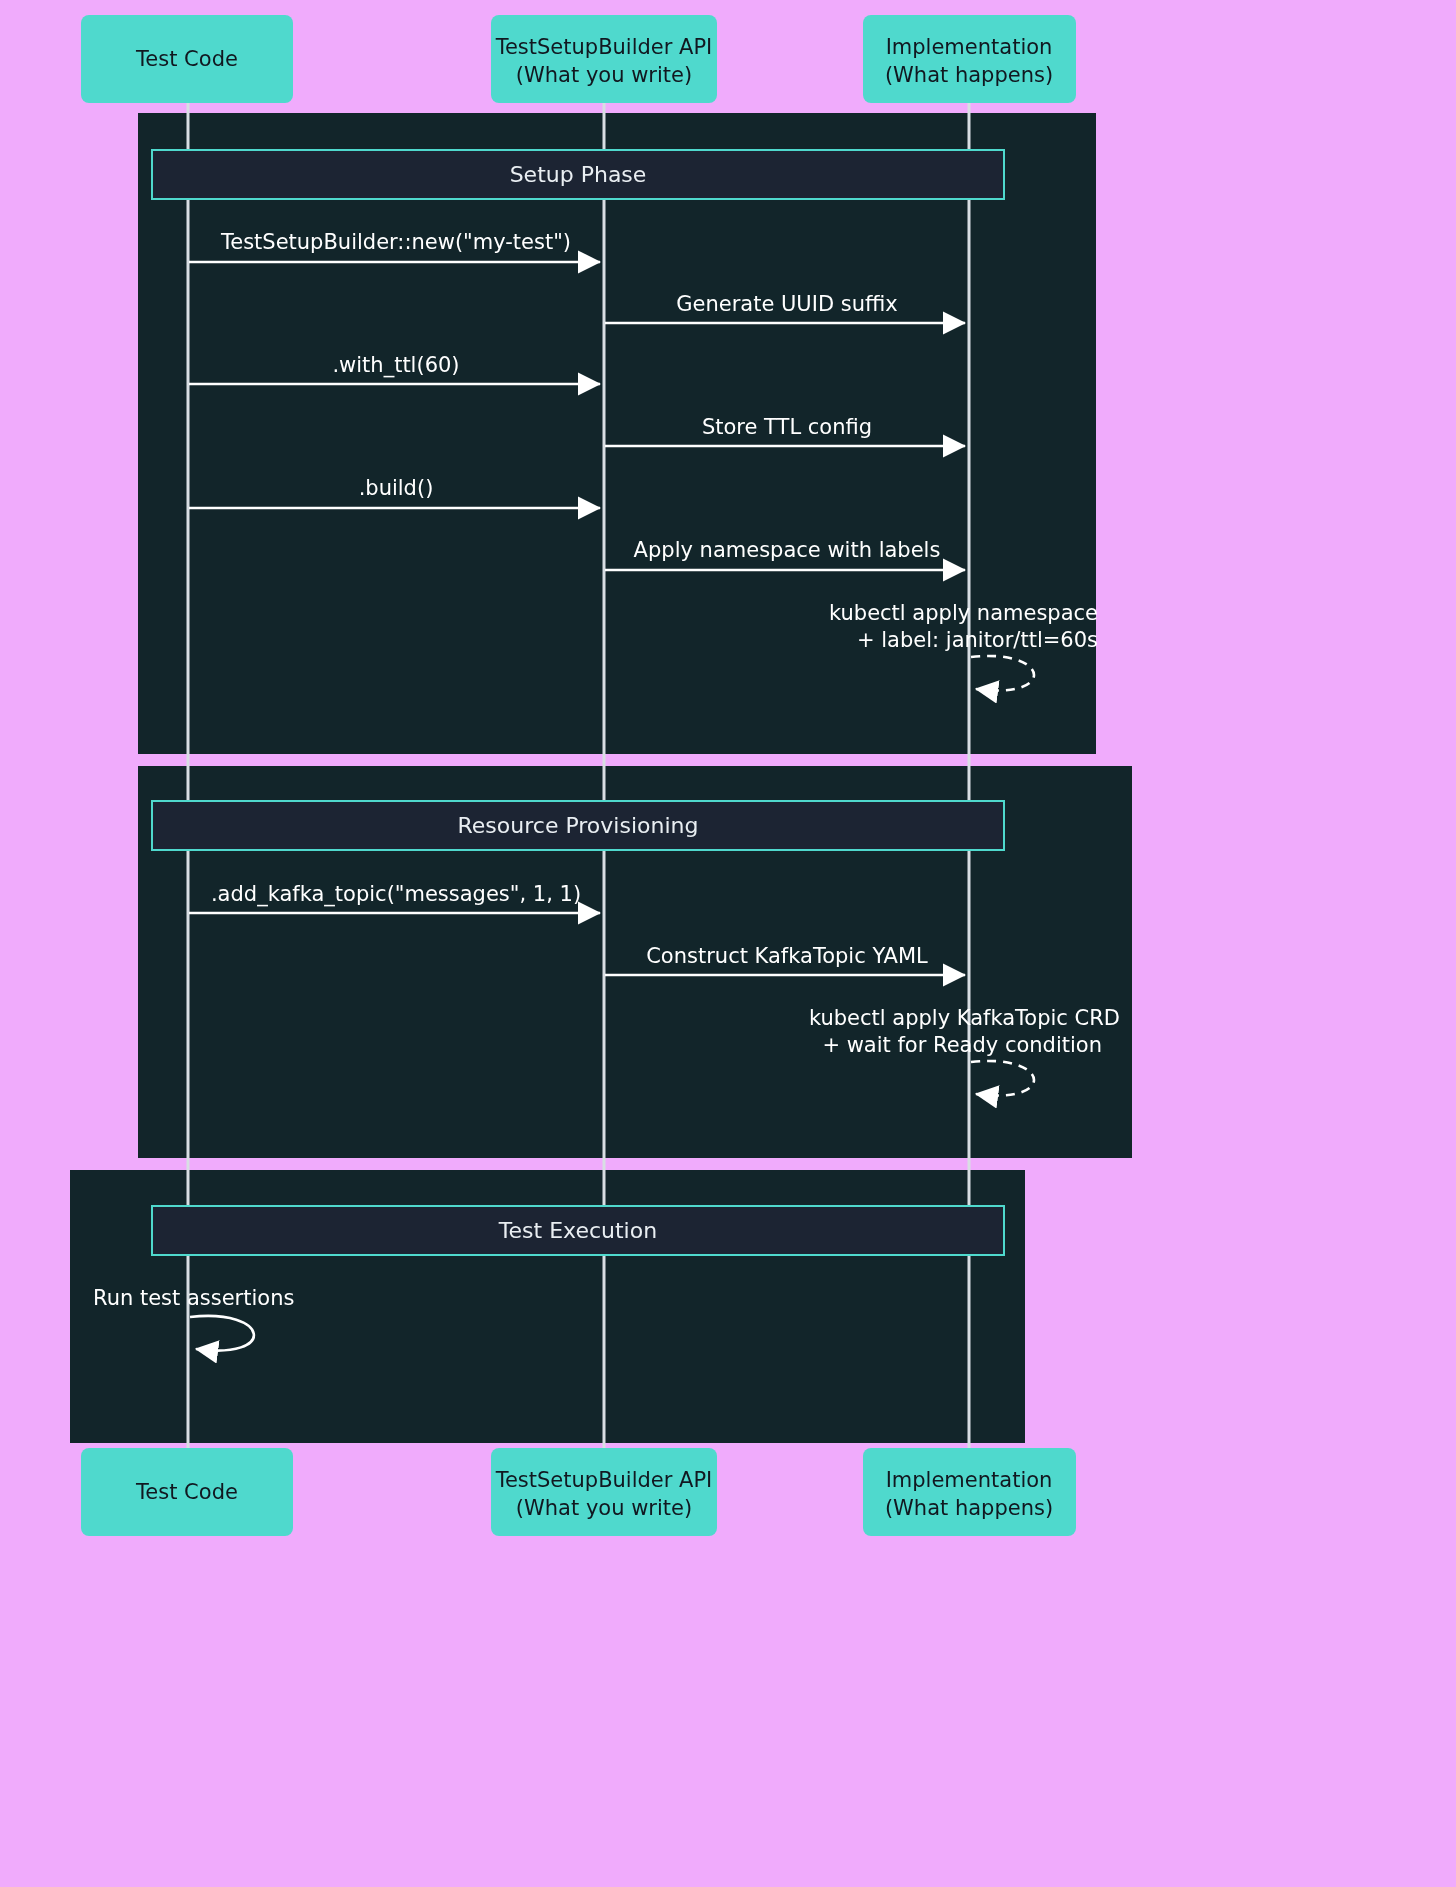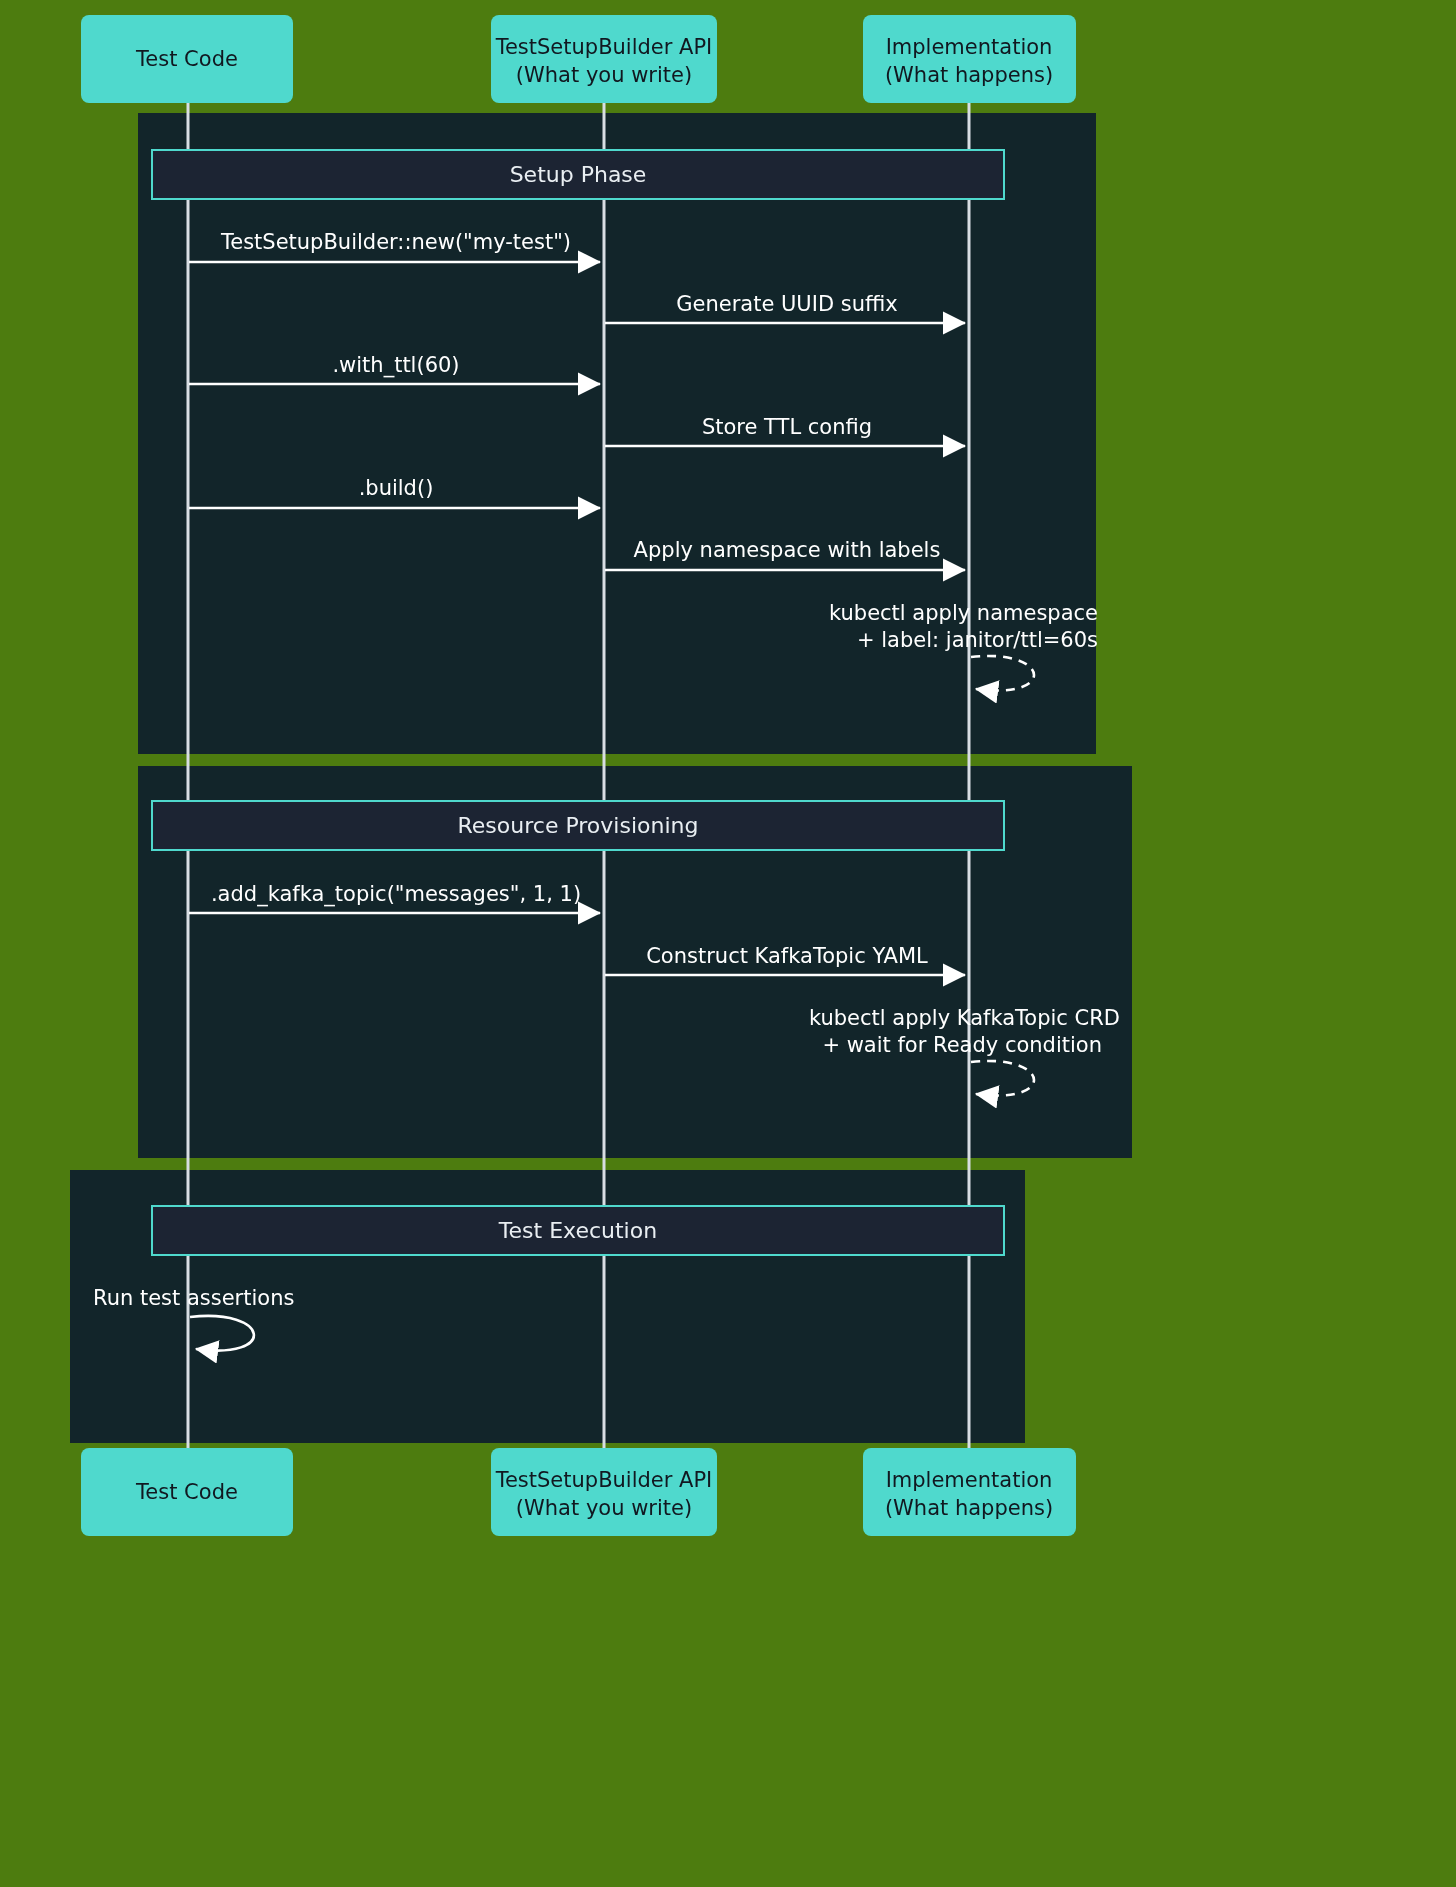--- a/index.html
+++ b/index.html
@@ -1,20 +1,20 @@
 <!DOCTYPE html>
 <html><head>
 <meta charset="utf-8">
 <style>
   html,body{margin:0;padding:0;background:#080d10;}
   body{
     font-family:"DejaVu Sans","Liberation Sans",sans-serif;
     width:1456px;height:1887px;overflow:hidden;
   }
-  #stage{position:relative;width:1456px;height:1887px;background:#4d7c0f;}
+  #stage{position:relative;width:1456px;height:1887px;background:#f0abfc;}
   svg#diagram{position:absolute;left:0;top:0;width:1456px;height:1887px;display:block;}
 
   .plabel{
     font-size:21px;fill:#111820;
     font-family:"DejaVu Sans","Liberation Sans",sans-serif;
     text-anchor:middle;dominant-baseline:middle;
   }
   .blocklabel{
     font-size:22px;fill:#e9eef2;
     font-family:"DejaVu Sans","Liberation Sans",sans-serif;

